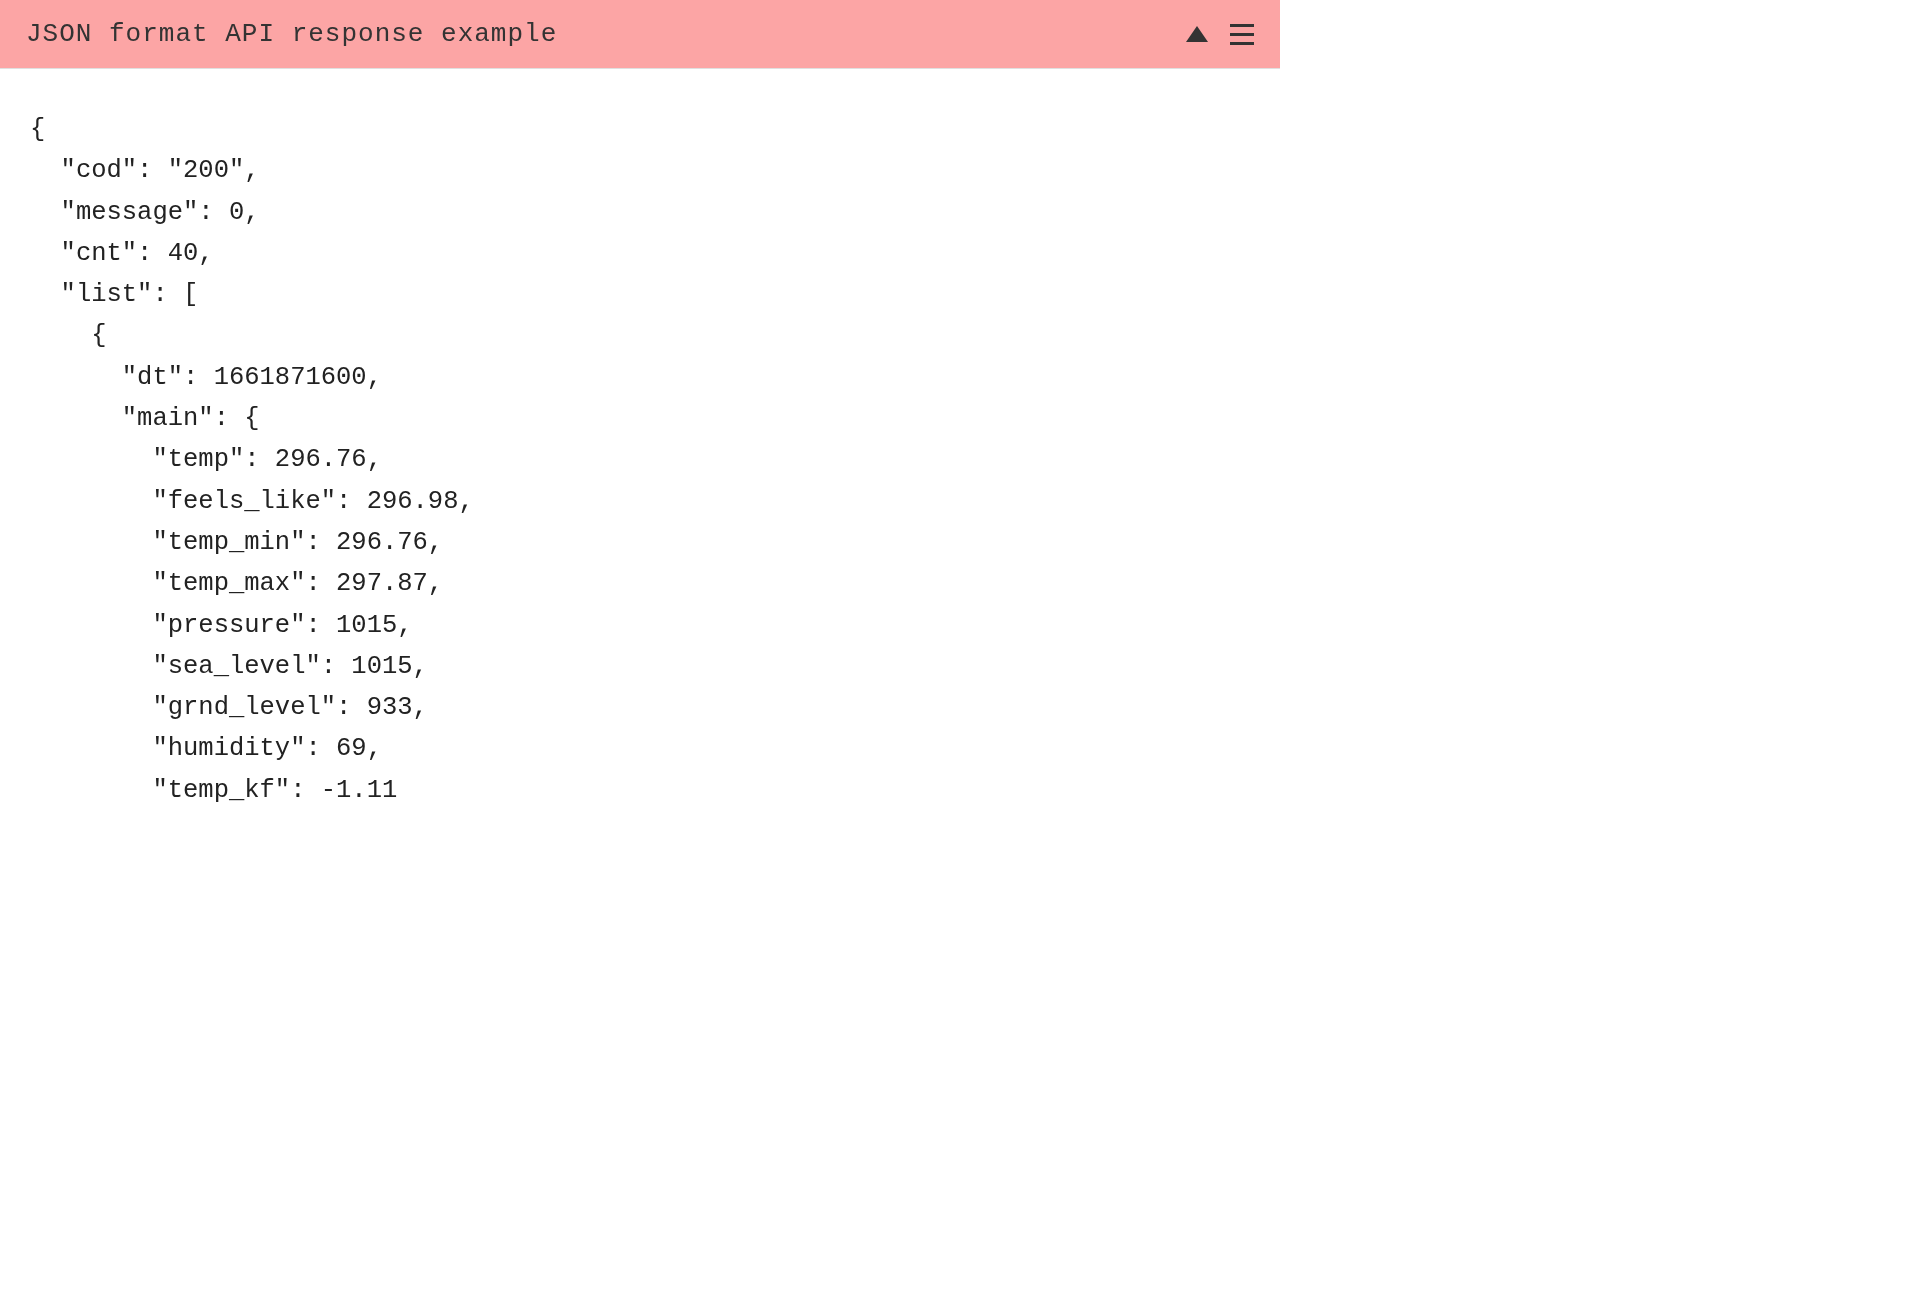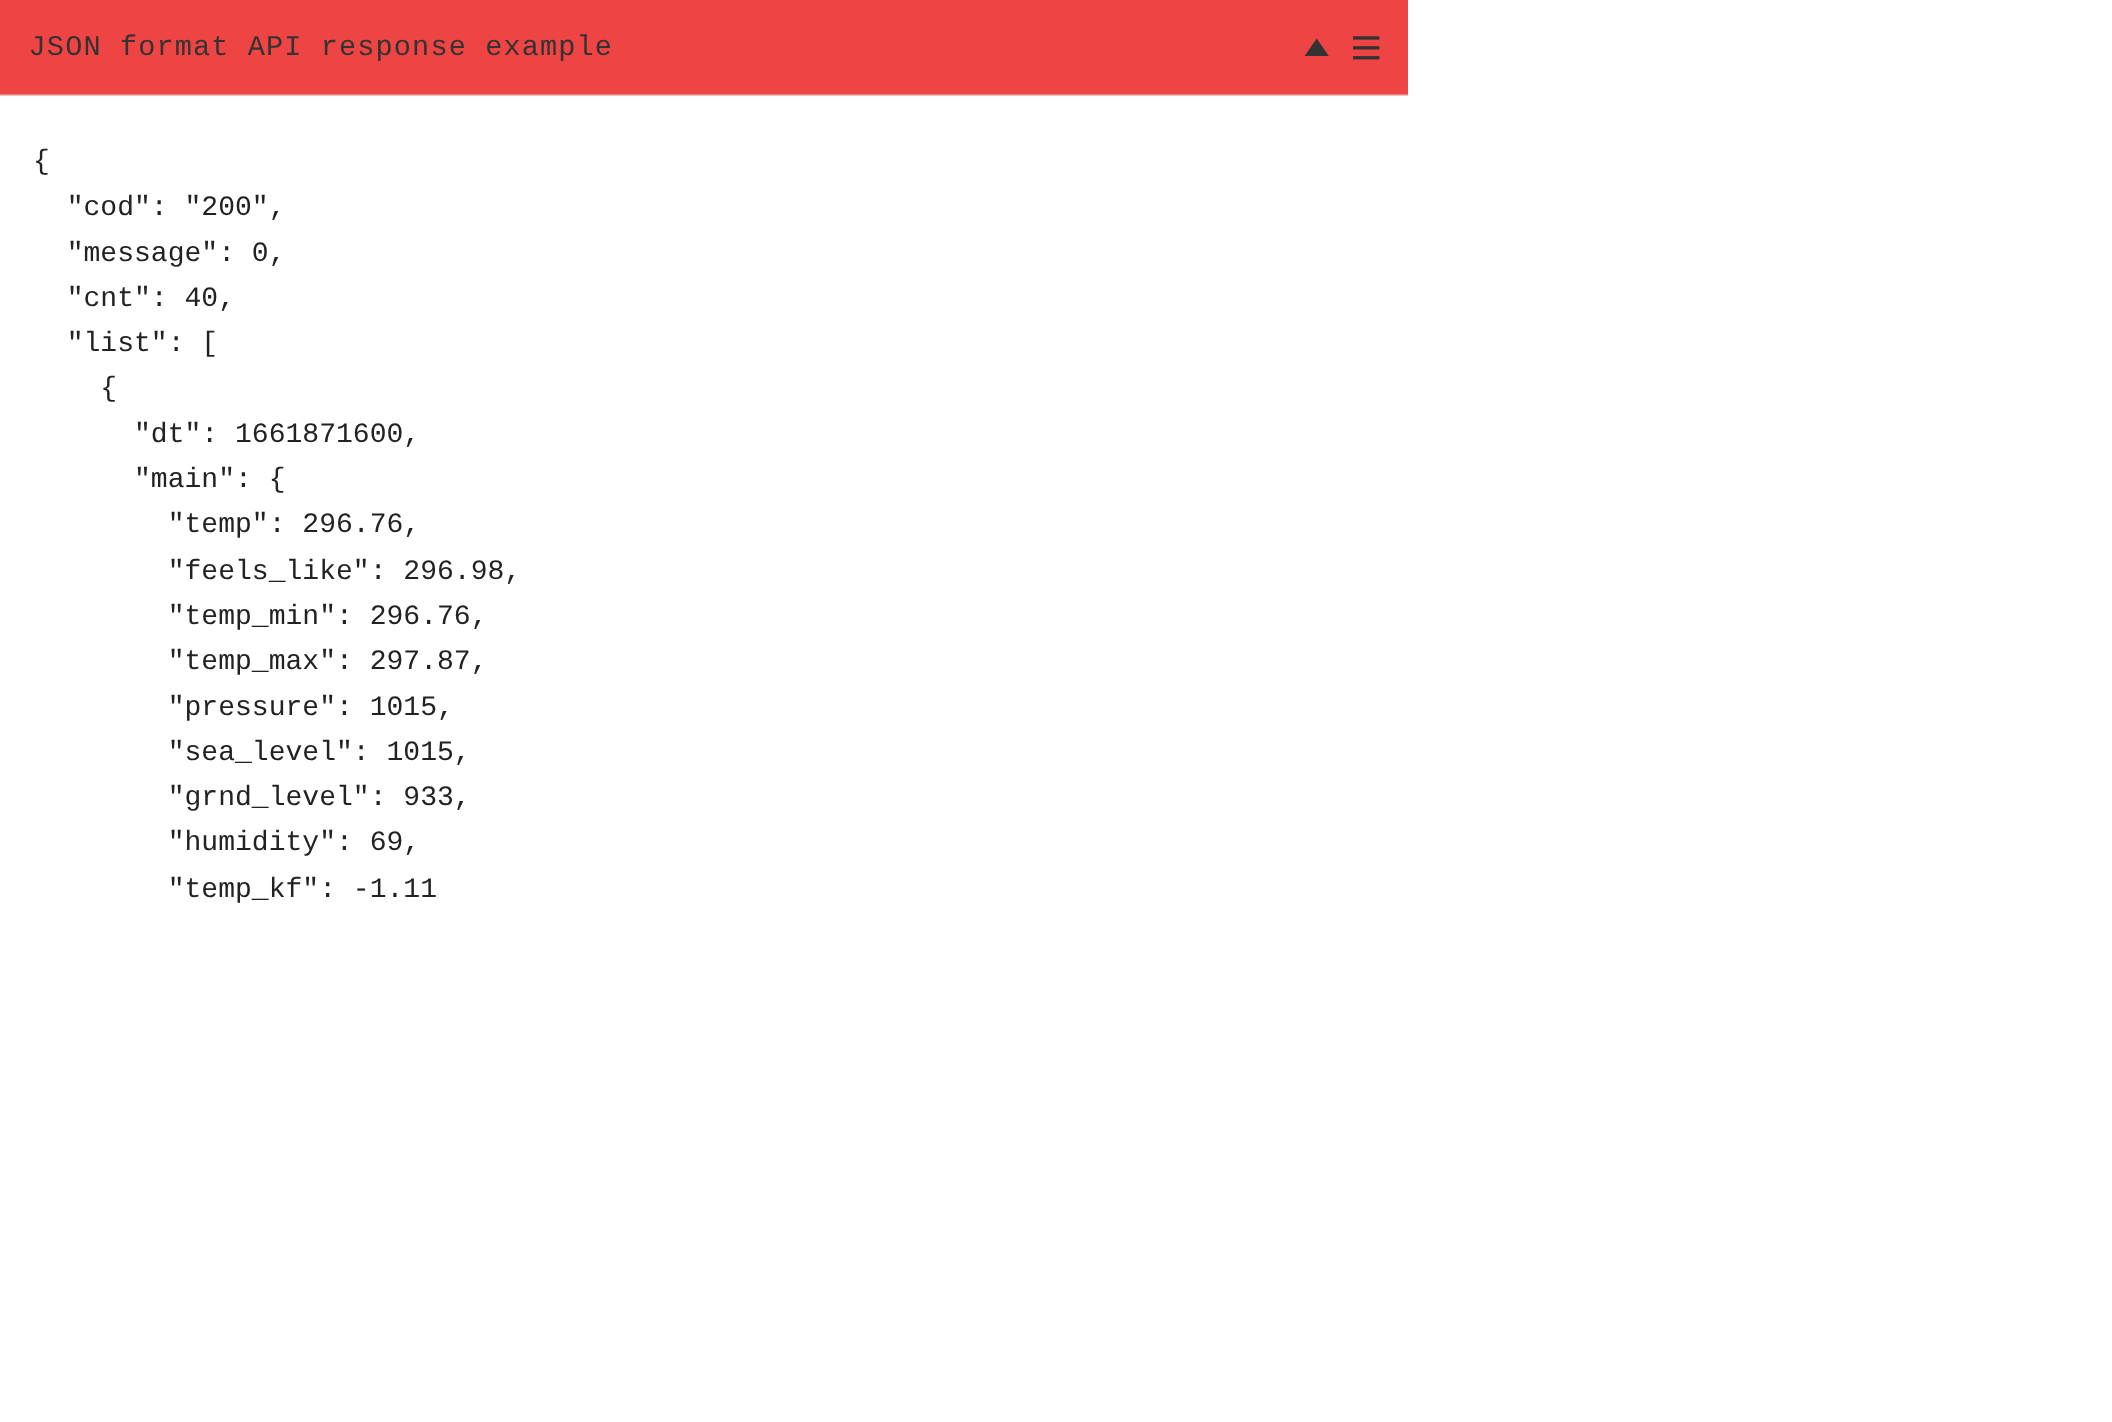--- a/index.html
+++ b/index.html
@@ -8,27 +8,27 @@
       box-sizing: border-box;
     }
     body {
       font-family: 'Courier New', Courier, monospace;
       background: #ffffff;
       width: 1280px;
       height: 862px;
       overflow: hidden;
     }
     .header {
-      background: #ef4444;
+      background: #fca5a5;
       display: flex;
       align-items: center;
       justify-content: space-between;
       padding: 18px 26px;
       border-bottom: 1px solid #e0e0e0;
-      height: 87px;
+      height: 69px;
     }
     .header-title {
       font-size: 26px;
       color: #333333;
       letter-spacing: 1px;
       font-weight: normal;
     }
     .header-actions {
       display: flex;
       align-items: center;

